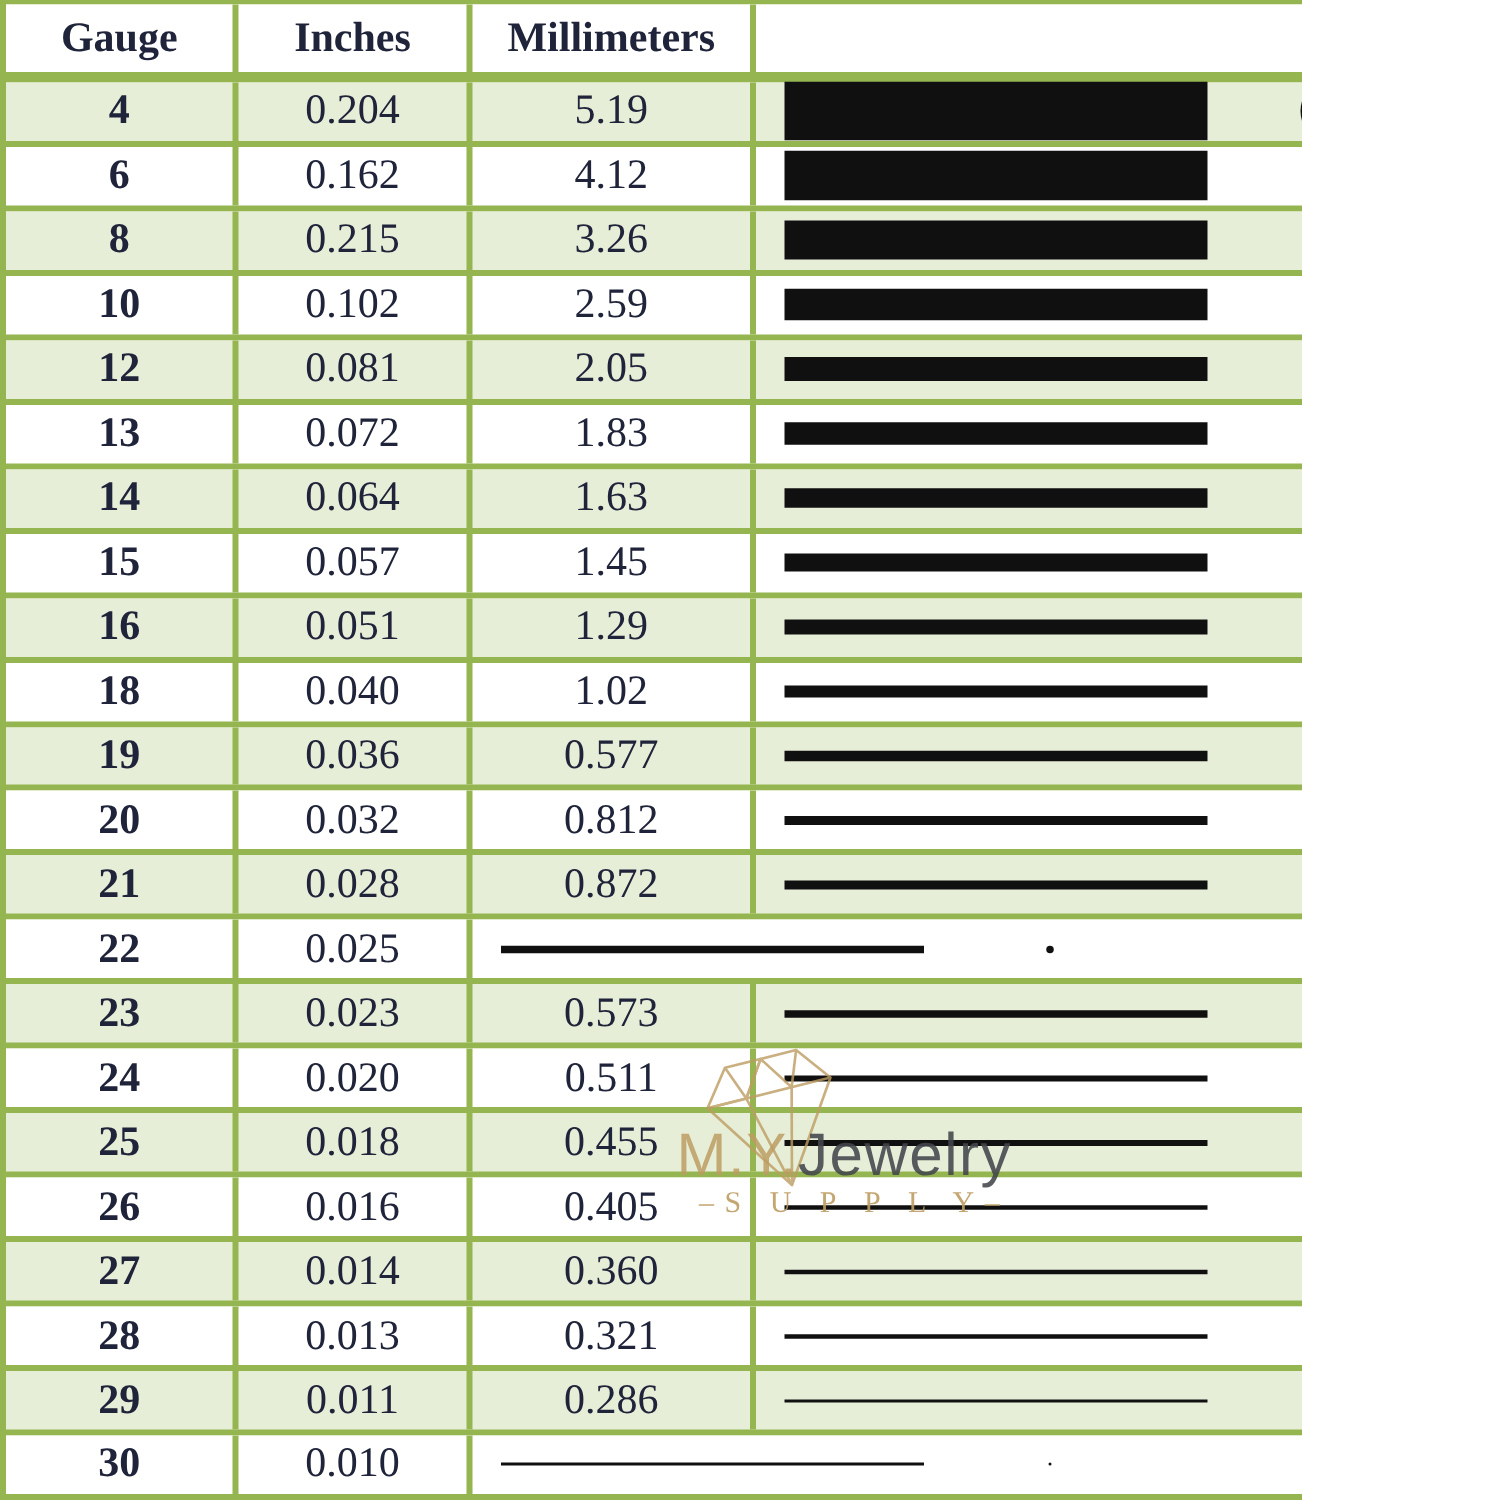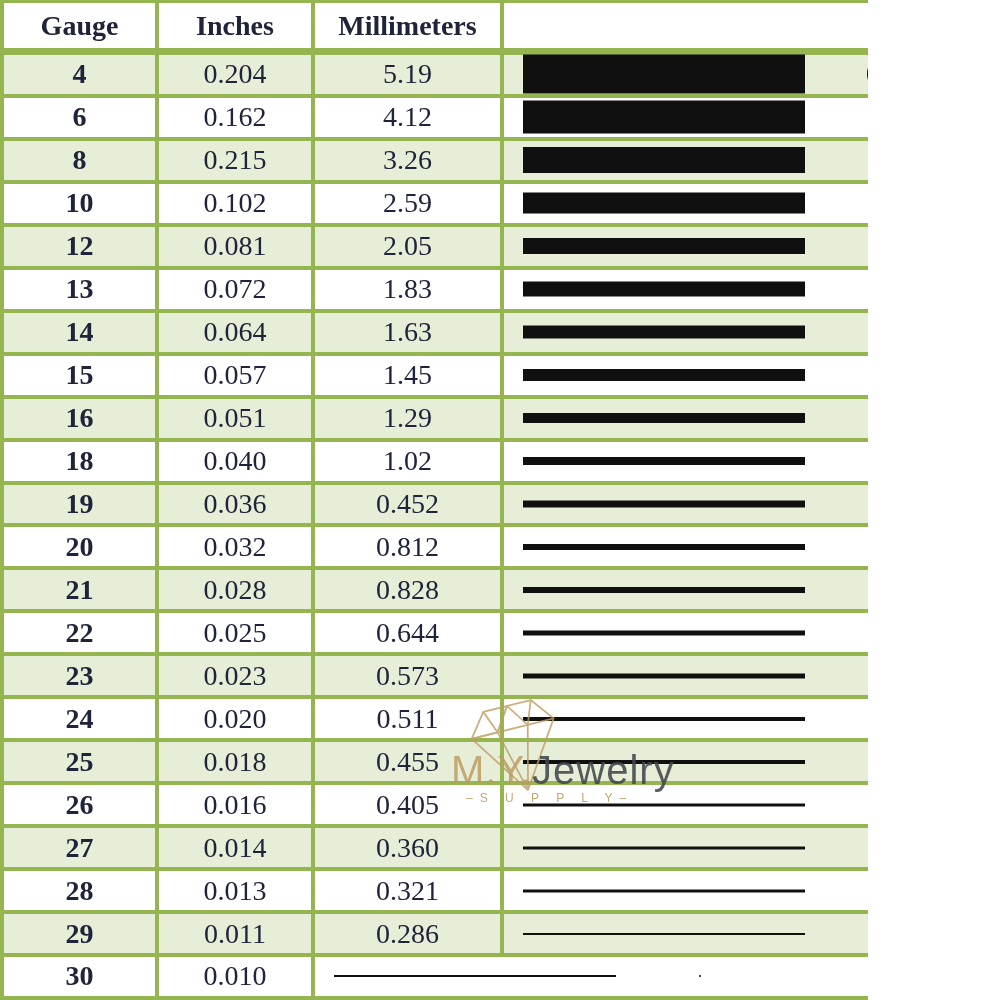--- a/index.html
+++ b/index.html
@@ -74,22 +74,22 @@
   .wm-line1{
     position:absolute;left:431px;top:748px;
     font-family:"Liberation Sans", sans-serif;
     font-size:40px;letter-spacing:1px;
     white-space:nowrap;
   }
   .wm-my{color:var(--gold);opacity:.85;}
   .wm-jewelry{color:var(--wm-gray);opacity:.88;}
   .wm-supply{
     position:absolute;left:446px;top:791px;
-    font-family:Liberation Sans, sans-serif;
-    font-size:12px;letter-spacing:7px;
+    font-family:Liberation Serif, serif;
+    font-size:20px;letter-spacing:7px;
     color:var(--gold);opacity:.9;
     white-space:nowrap;
   }
 </style>
 </head>
 <body>
 
 <div class="stage">
 
   <div class="table">
@@ -196,51 +196,50 @@
     <div class="cell c-mm">1.02</div>
     <div class="cell c-vis">
       <div class="bar" style="height: 8px;"></div>
       <div class="dot" style="width: 9px; height: 9px;"></div>
     </div>
   </div>
 
   <div class="row alt">
     <div class="cell c-gauge">19</div>
     <div class="cell c-in">0.036</div>
-    <div class="cell c-mm">0.452</div>
+    <div class="cell c-mm">0.577</div>
     <div class="cell c-vis">
       <div class="bar" style="height: 7px;"></div>
       <div class="dot" style="width: 8px; height: 8px;"></div>
     </div>
   </div>
 
   <div class="row">
     <div class="cell c-gauge">20</div>
     <div class="cell c-in">0.032</div>
     <div class="cell c-mm">0.812</div>
     <div class="cell c-vis">
       <div class="bar" style="height: 6px;"></div>
       <div class="dot" style="width: 7px; height: 7px;"></div>
     </div>
   </div>
 
   <div class="row alt">
     <div class="cell c-gauge">21</div>
     <div class="cell c-in">0.028</div>
-    <div class="cell c-mm">0.828</div>
+    <div class="cell c-mm">0.872</div>
     <div class="cell c-vis">
       <div class="bar" style="height: 6px;"></div>
       <div class="dot" style="width: 6px; height: 6px;"></div>
     </div>
   </div>
 
   <div class="row">
     <div class="cell c-gauge">22</div>
     <div class="cell c-in">0.025</div>
-    <div class="cell c-mm">0.644</div>
     <div class="cell c-vis">
       <div class="bar" style="height: 5px;"></div>
       <div class="dot" style="width: 5px; height: 5px;"></div>
     </div>
   </div>
 
   <div class="row alt">
     <div class="cell c-gauge">23</div>
     <div class="cell c-in">0.023</div>
     <div class="cell c-mm">0.573</div>

